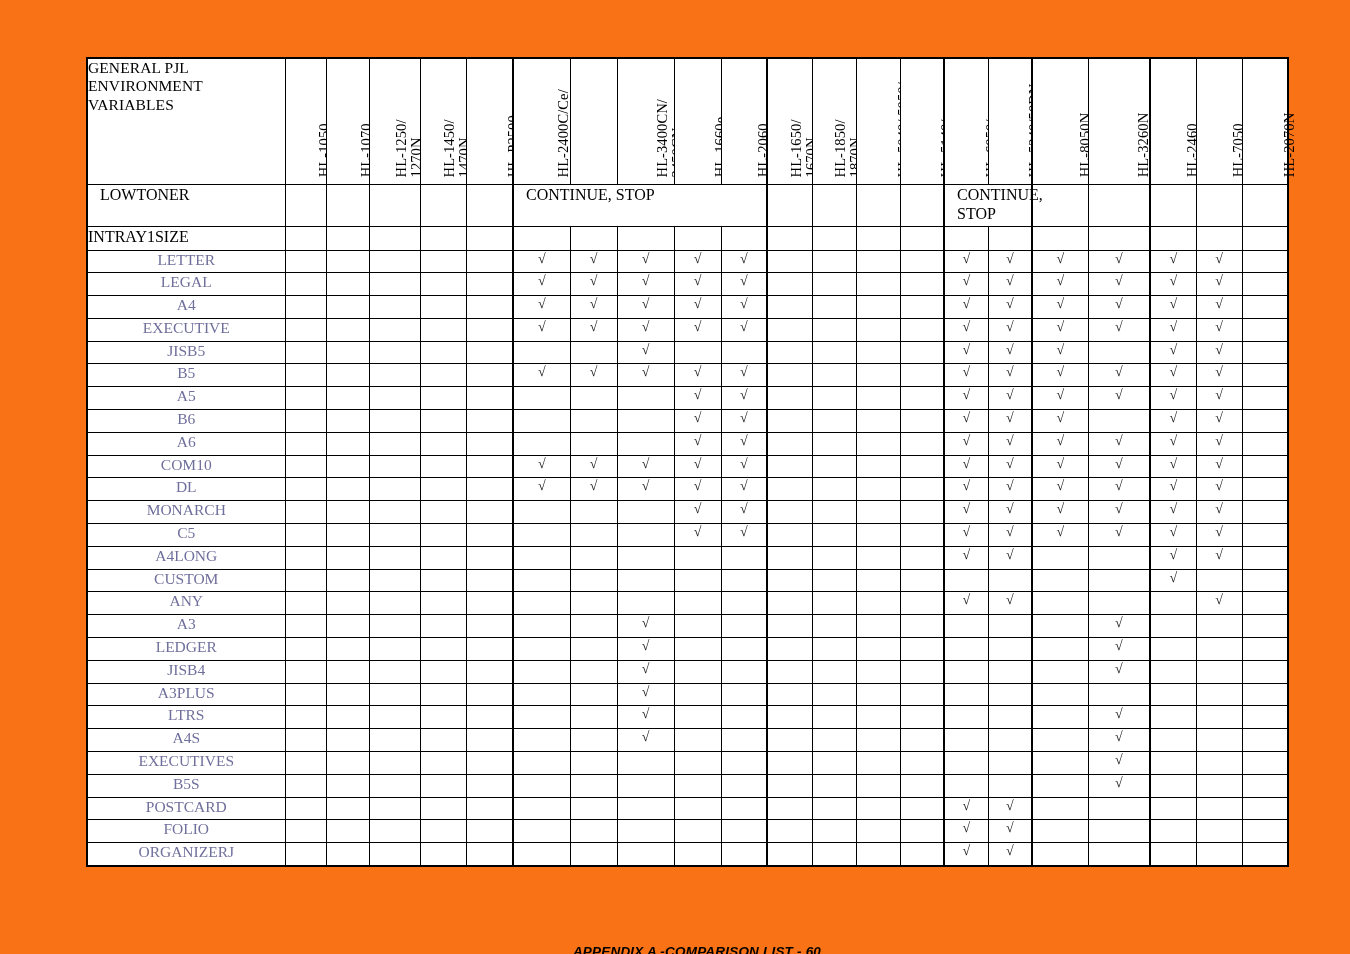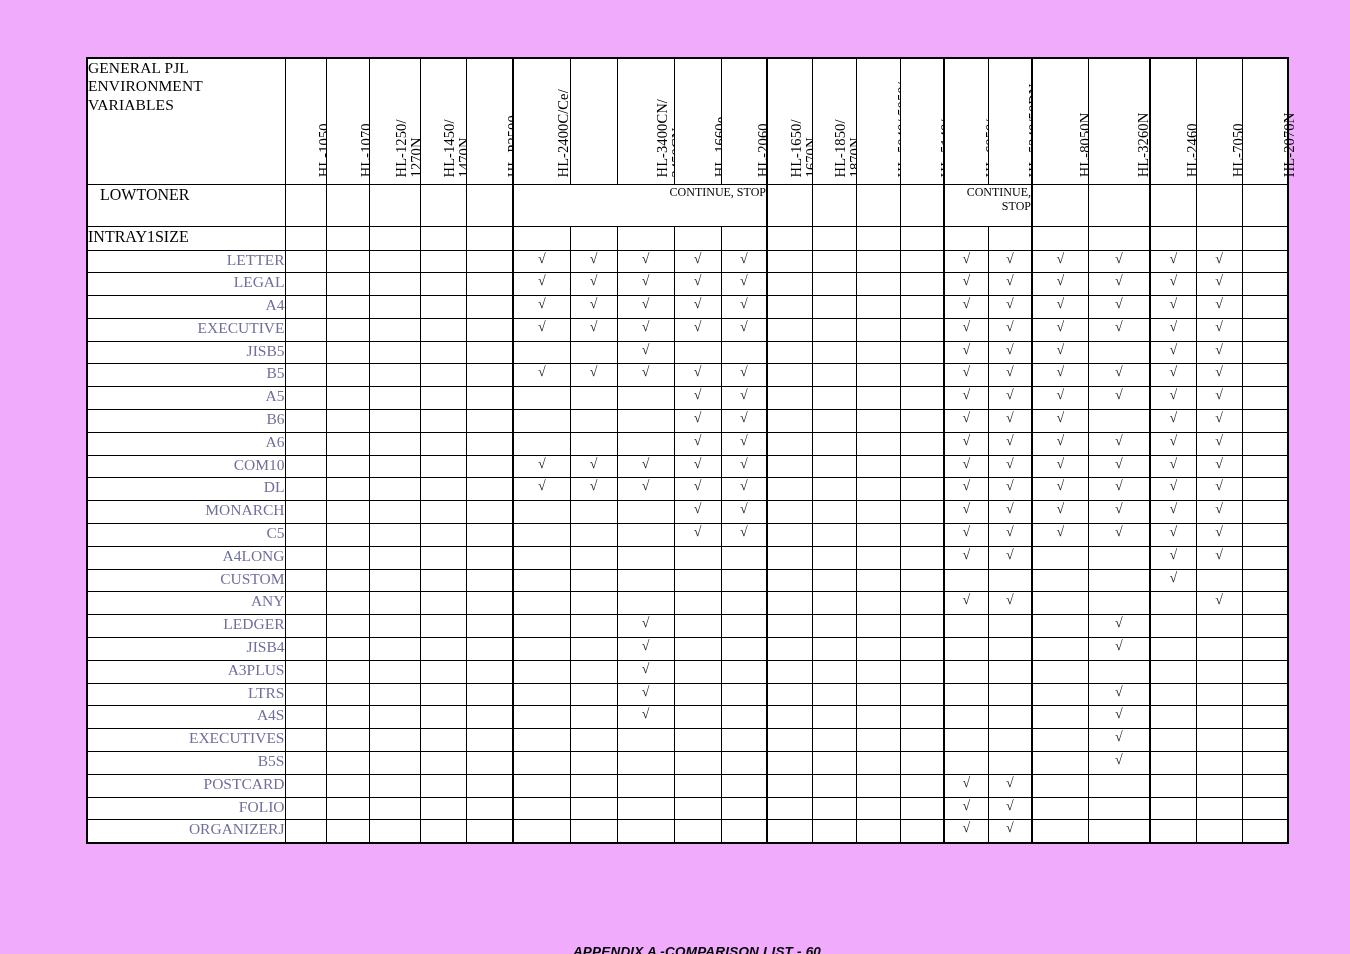--- a/index.html
+++ b/index.html
@@ -5,21 +5,21 @@
   * { box-sizing: border-box; }
   html, body {
     margin: 0; padding: 0;
     width: 1350px; height: 954px;
     background: #ffffff;
     font-family: "Liberation Serif", serif;
   }
   #page {
     position: relative;
     width: 1350px; height: 954px;
-    background: #f0abfc;
+    background: #f97316;
     overflow: hidden;
   }
   #table-wrap {
     position: absolute;
     left: 86px; top: 57px;
     width: 1180px;
   }
   table.cmp {
     border-collapse: collapse;
     width: 1180px;
@@ -77,30 +77,30 @@
   
   tr.secrow td { height: 42px; padding-left: 12px; }
   td.secname {
     text-align: left;
     padding: 4px 6px 0 6px;
     font-size: 16px;
     color: #000;
     line-height: 1.2;
   }
   td.contcell {
-    text-align: right;
+    text-align: left;
     padding: 4px 6px 0 10px;
-    font-size: 12px;
+    font-size: 16px;
     color: #000;
     line-height: 1.2;
   }
   tr.subhead td { height: 24px; }
   tr.datarow td { height: 22.8px; }
   td.rowlabel {
-    text-align: right;
+    text-align: center;
     padding: 1px 8px 0 4px;
     font-size: 15.5px;
     color: #6f6f9c;
     line-height: 1.15;
     white-space: nowrap;
   }
   td.mark {
     text-align: center;
     font-size: 14px;
     color: #1a1a1a;
@@ -677,20 +677,44 @@
             <td class="mark"></td>
             <td class="mark grp-l"><span class="chk"></span></td>
             <td class="mark"><span class="chk"></span></td>
             <td class="mark grp-l"></td>
             <td class="mark"></td>
             <td class="mark grp-l"></td>
             <td class="mark"><span class="chk"></span></td>
             <td class="mark"></td>
           </tr>
           <tr class="datarow">
+            <td class="rowlabel">A3</td>
+            <td class="mark"></td>
+            <td class="mark"></td>
+            <td class="mark"></td>
+            <td class="mark"></td>
+            <td class="mark"></td>
+            <td class="mark grp-l"></td>
+            <td class="mark"></td>
+            <td class="mark"><span class="chk"></span></td>
+            <td class="mark"></td>
+            <td class="mark"></td>
+            <td class="mark grp-l"></td>
+            <td class="mark"></td>
+            <td class="mark"></td>
+            <td class="mark"></td>
+            <td class="mark grp-l"></td>
+            <td class="mark"></td>
+            <td class="mark grp-l"></td>
+            <td class="mark"><span class="chk"></span></td>
+            <td class="mark grp-l"></td>
+            <td class="mark"></td>
+            <td class="mark"></td>
+          </tr>
+          <tr class="datarow">
             <td class="rowlabel">LEDGER</td>
             <td class="mark"></td>
             <td class="mark"></td>
             <td class="mark"></td>
             <td class="mark"></td>
             <td class="mark"></td>
             <td class="mark grp-l"></td>
             <td class="mark"></td>
             <td class="mark"><span class="chk"></span></td>
             <td class="mark"></td>

